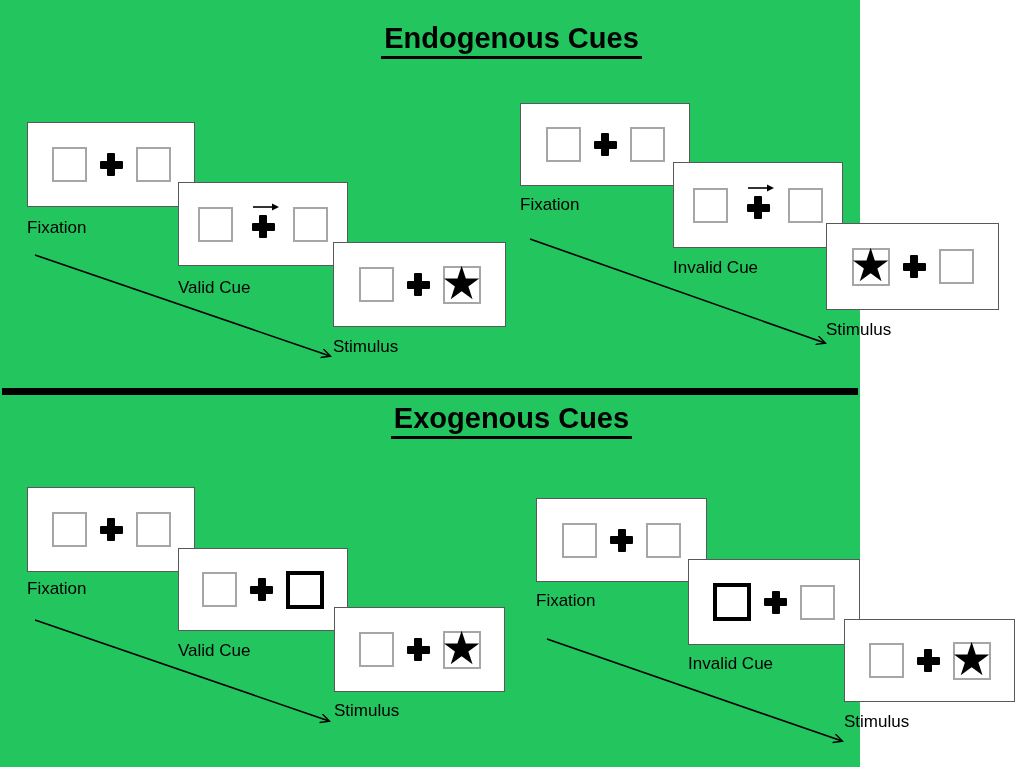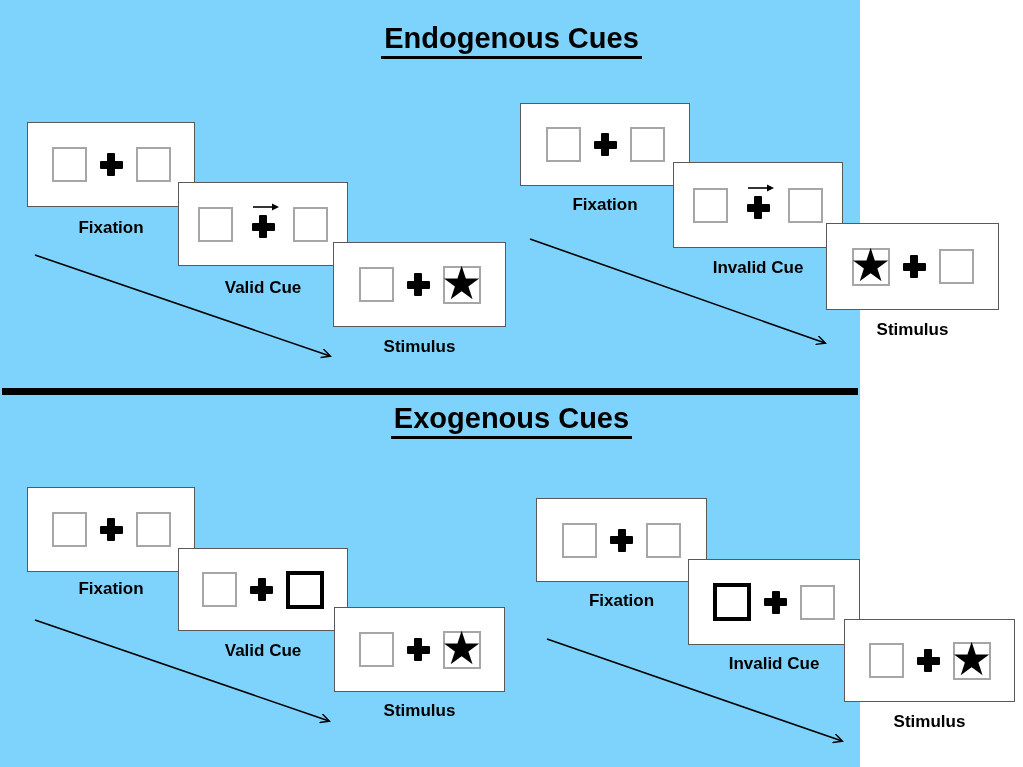--- a/index.html
+++ b/index.html
@@ -2,21 +2,21 @@
 <html><head>
 <meta charset="utf-8">
 <style>
   html, body {
     margin: 0; padding: 0;
     width: 1023px; height: 767px;
     background: #ffffff;
     font-family: "Liberation Sans", sans-serif;
     overflow: hidden;
   }
-  .stage { position: relative; width: 860px; height: 767px; background:#7dd3fc; }
+  .stage { position: relative; width: 860px; height: 767px; background:#22c55e; }
 
   .section-title {
     position: absolute; left: 0; width: 1023px;
     text-align: center; z-index: 6;
     font-weight: bold; font-size: 29px; color: #000;
   }
   .section-title .tt {
     display: inline-block;
     border-bottom: 3px solid #000;
     padding: 0 3px 1px 3px;
@@ -71,22 +71,21 @@
   }
 
   .cue-center {
     display: flex; flex-direction: column; align-items: center;
     gap: 3px; margin-top: -8px; flex: none;
   }
   .cue-arrow { display: block; margin-left: 6px; }
 
   .plabel {
     position: absolute; z-index: 5;
-    text-align: center;
-    font-weight: bold; font-size: 17px; color: #000;
+    font-weight: normal; font-size: 17px; color: #000;
     line-height: 22px; height: 22px;
   }
 
   .arrows-overlay {
     position: absolute; left: 0; top: 0; width: 1023px; height: 767px;
     z-index: 0; pointer-events: none;
   }
 </style>
 </head>
 <body>

